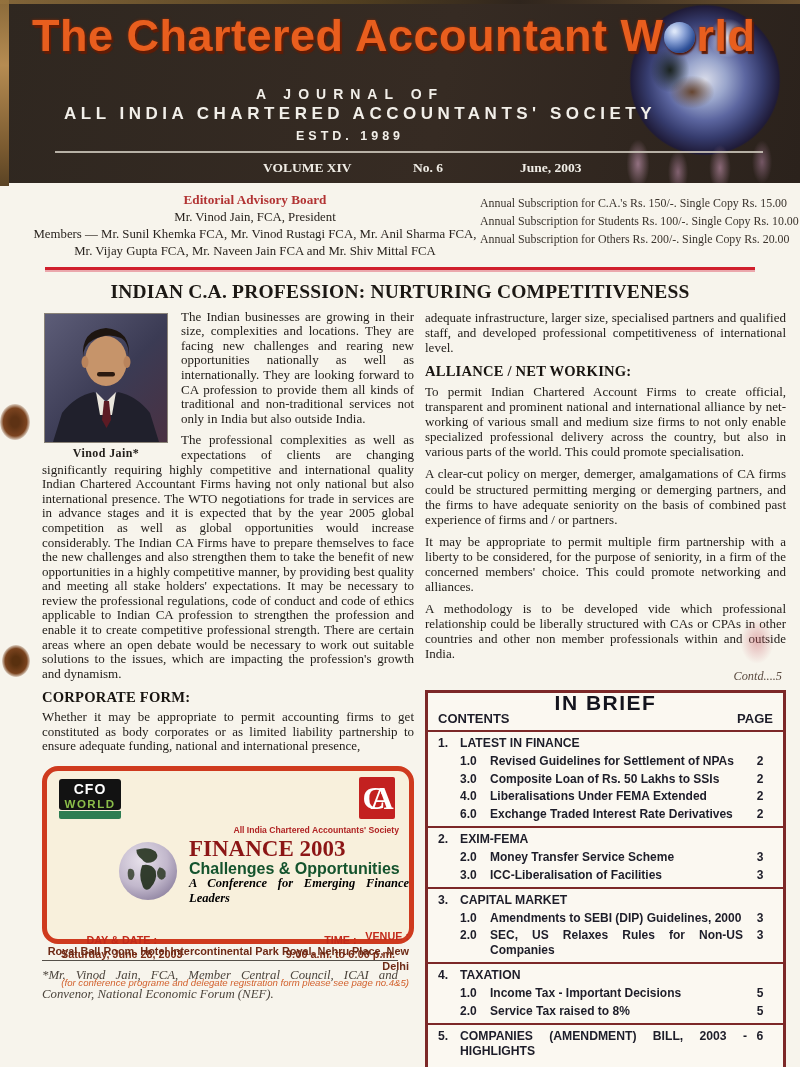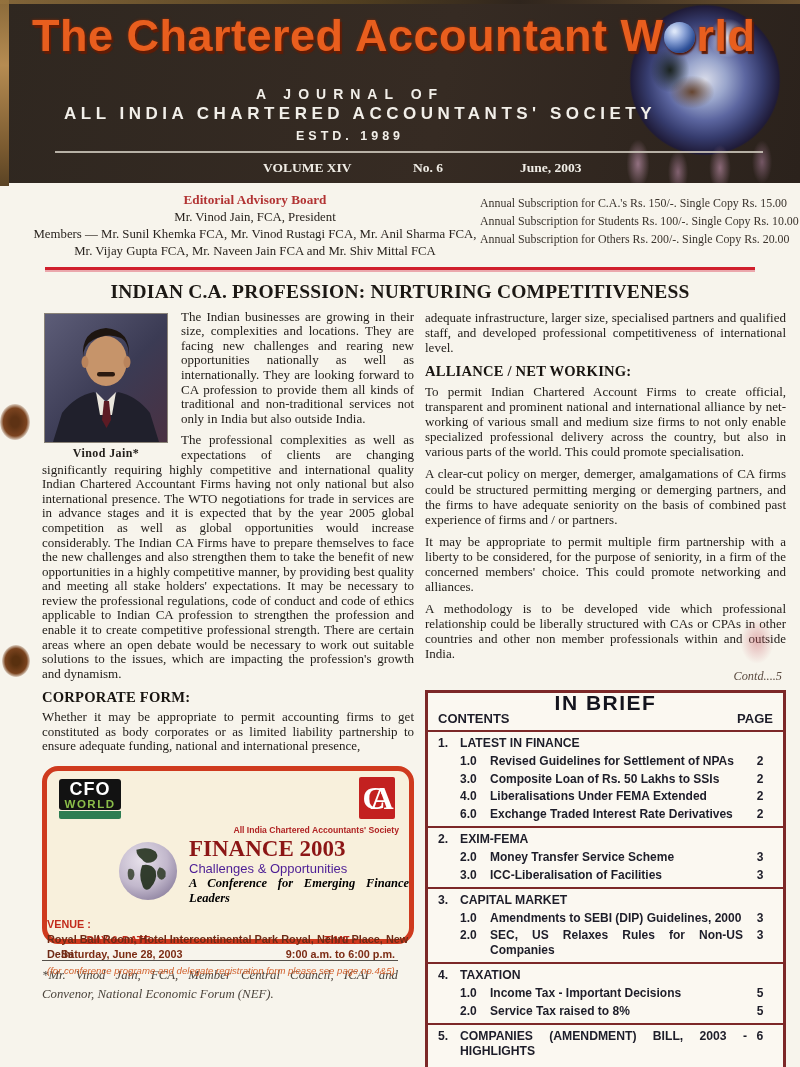--- a/index.html
+++ b/index.html
@@ -56,36 +56,36 @@
 
   .photo-wrap{float:left;width:128px;margin:3px 11px 2px 0;text-align:center;}
   .photo-frame{width:122px;height:128px;margin:0 auto;border:1px solid #8a8378;background:#3c3c54;}
   .photo-caption{font-weight:bold;font-size:12px;margin-top:3px;letter-spacing:.4px;}
 
   
   .ad-box{margin-top:12px;border:5px solid #cf3a1e;border-radius:16px;background:#f8f0dc;
       position:relative;height:178px;padding:6px 10px;box-sizing:border-box;font-family:"Liberation Sans",sans-serif;}
   .cfo-logo{position:absolute;left:12px;top:8px;width:62px;text-align:center;}
   .cfo-top{background:#121212;border-radius:3px;padding:1px 2px 0;}
-  .cfo-line1{color:#fff;font-weight:bold;font-size:18px;letter-spacing:1px;line-height:18px;font-family:"Liberation Sans",sans-serif;}
+  .cfo-line1{color:#fff;font-weight:bold;font-size:14px;letter-spacing:1px;line-height:18px;font-family:"Liberation Sans",sans-serif;}
   .cfo-line2{color:#8cbf4a;font-weight:bold;font-size:11.5px;letter-spacing:1.5px;line-height:12px;}
   .cfo-strip{height:8px;background:#2e7d52;border-radius:0 0 2px 2px;margin-top:1px;}
   .ca-logo{position:absolute;right:14px;top:6px;width:36px;height:42px;background:#c32120;border-radius:2px;
       display:flex;align-items:center;justify-content:center;}
   .ca-mono{color:#fff;font-family:"Liberation Serif",serif;font-weight:bold;font-size:32px;letter-spacing:-15px;padding-right:13px;line-height:32px;}
   .society-line{position:absolute;right:10px;top:52px;font-size:8.6px;font-weight:bold;color:#b02424;}
   .ad-center{position:absolute;left:70px;top:66px;display:flex;align-items:center;}
   .ad-globe{width:62px;height:62px;flex:none;margin-right:10px;}
   .ad-title{color:#8c1616;font-family:"Liberation Serif",serif;font-weight:bold;font-size:23px;line-height:24px;}
-  .ad-sub{color:#4c1d95;font-weight:normal;font-size:13px;line-height:15px;}
+  .ad-sub{color:#14532d;font-weight:bold;font-size:16px;line-height:15px;}
   .ad-tag{color:#000000;font-family:"Liberation Serif",serif;font-weight:bold;font-style:italic;font-size:12.5px;line-height:15px;}
   .ad-when{position:absolute;left:14px;right:14px;top:132px;display:flex;justify-content:space-between;text-align:center;}
   .ad-lbl{color:#c22a1a;font-weight:bold;font-size:10.8px;margin-top:30px;}
   .ad-val{color:#7c2c14;font-weight:bold;font-size:10.8px;}
-  .ad-venue{position:absolute;left:0;right:0;top:120px;text-align:left;}
+  .ad-venue{position:absolute;left:0;right:0;top:132px;text-align:right;}
   .ad-venue .ad-lbl{display:block;margin-top:26px;}
   .ad-venue-val{display:block;color:#6e2a16;font-weight:bold;font-size:10.9px;margin-top:1px;}
   .ad-note{display:block;color:#d2602c;font-style:italic;font-size:9.6px;margin-top:2px;}
 
   .footnote{margin-top:16px;width:356px;border-top:1.5px solid #55504a;padding-top:5px;
       font-style:italic;font-size:12.8px;line-height:1.5;color:#4c443c;}
 
   
   .contd{text-align:right;font-style:italic;font-size:12.3px;color:#5c4c42;margin:0 4px 6px 0;}
 

